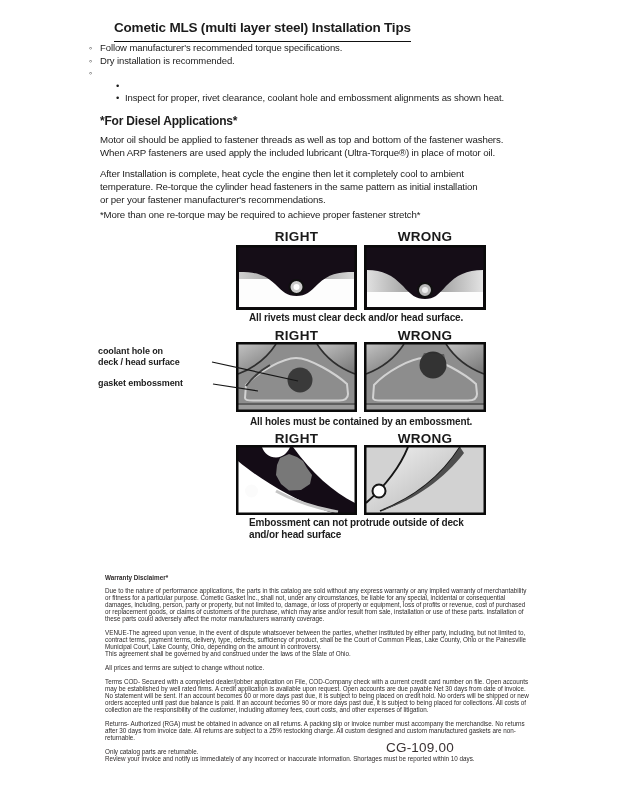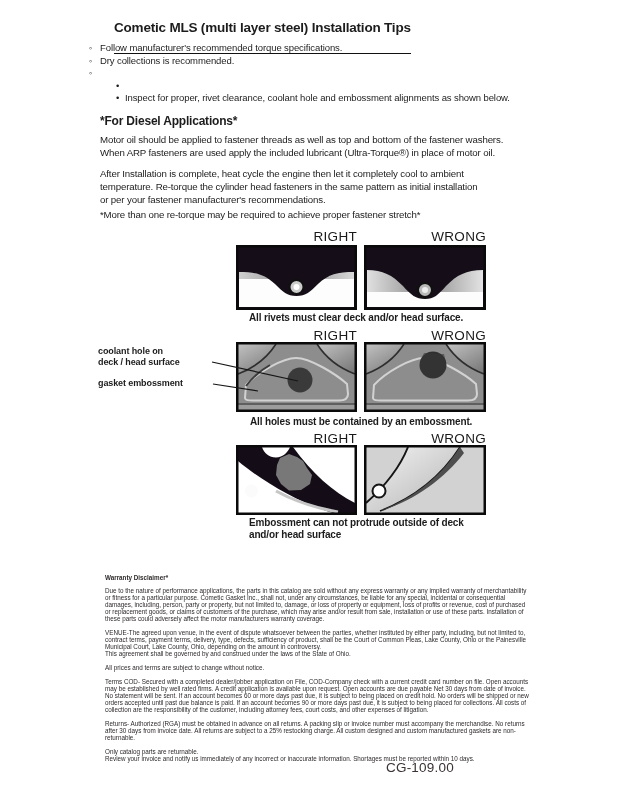--- a/index.html
+++ b/index.html
@@ -5,69 +5,69 @@
   html,body{margin:0;padding:0;}
   body{
     width:618px;height:800px;position:relative;background:#ffffff;
     font-family:"Liberation Sans","DejaVu Sans",sans-serif;
     color:#1c1c1c;overflow:hidden;
   }
   .abs{position:absolute;}
   
   .title{
     left:114px;top:20px;font-size:13.5px;font-weight:bold;letter-spacing:-0.2px;
-    border-bottom:1.6px solid #111;padding-bottom:18px;white-space:nowrap;
+    border-bottom:1.6px solid #111;padding-bottom:6px;white-space:nowrap;
   }
   .bullets{left:89px;top:42px;width:470px;font-size:9.5px;letter-spacing:-0.1px;}
   .b-row{display:flex;line-height:12.6px;}
   .b-glyph{width:11px;flex:0 0 11px;font-size:9px;text-align:left;}
   .b-sub{margin-left:27px;}
   .b-sub .b-glyph{width:9px;flex:0 0 9px;font-size:9.5px;}
   .b-text{white-space:pre-wrap;}
   .diesel-h{left:100px;top:114px;font-size:12px;font-weight:bold;letter-spacing:-0.2px;}
   .para{left:100px;width:452px;font-size:9.7px;line-height:13.2px;letter-spacing:-0.15px;white-space:pre-line;}
   .p1{top:133px;}
   .p2{top:167px;}
   .p3{top:208px;}
   
-  .dlabel{font-size:13.5px;letter-spacing:0.3px;text-align:right;width:121px;color:#1a1a1a;}
+  .dlabel{font-size:13.5px;letter-spacing:0.3px;text-align:center;width:121px;color:#1a1a1a;font-weight:bold;}
   .panel{width:121px;}
   .panel svg{display:block;}
   .caption{font-size:10px;font-weight:bold;letter-spacing:-0.15px;line-height:11.5px;white-space:pre-line;margin-left:12px;}
   .sidelabel{font-size:9px;font-weight:bold;letter-spacing:-0.1px;width:112px;line-height:10.5px;white-space:pre-line;}
   
   .legal{left:105px;top:574px;width:427px;font-size:6.3px;line-height:7px;color:#2e2a2a;letter-spacing:0;}
   .legal p{margin:0 0 7px 0;}
   .legal .lh{font-weight:bold;margin-bottom:6px;}
   .legal .tight{margin-bottom:0;}
-  .footer-code{left:386px;top:760px;font-size:13.5px;color:#3a3233;letter-spacing:0.2px;}
+  .footer-code{left:386px;top:740px;font-size:13.5px;color:#3a3233;letter-spacing:0.2px;}
 </style>
 </head>
 <body>
 
 <div class="abs title">Cometic MLS (multi layer steel) Installation Tips</div>
 
 <div class="abs bullets">
   <div class="b-row">
     <span class="b-glyph">◦</span>
     <span class="b-text">Follow manufacturer's recommended torque specifications.</span>
   </div>
   <div class="b-row">
     <span class="b-glyph">◦</span>
-    <span class="b-text">Dry collections is recommended.</span>
+    <span class="b-text">Dry installation is recommended.</span>
   </div>
   <div class="b-row">
     <span class="b-glyph">◦</span>
   </div>
   <div class="b-row b-sub">
     <span class="b-glyph">•</span>
   </div>
   <div class="b-row b-sub">
     <span class="b-glyph">•</span>
-    <span class="b-text">Inspect for proper, rivet clearance, coolant hole and embossment alignments as shown below.</span>
+    <span class="b-text">Inspect for proper, rivet clearance, coolant hole and embossment alignments as shown heat.</span>
   </div>
 </div>
 
 <div class="abs diesel-h">*For Diesel Applications*</div>
 <div class="abs para p1">Motor oil should be applied to fastener threads as well as top and bottom of the fastener washers.
 When ARP fasteners are used apply the included lubricant (Ultra-Torque®) in place of motor oil.</div>
 <div class="abs para p2">After Installation is complete, heat cycle the engine then let it completely cool to ambient
 temperature. Re-torque the cylinder head fasteners in the same pattern as initial installation
 or per your fastener manufacturer's recommendations.</div>
 <div class="abs para p3">*More than one re-torque may be required to achieve proper fastener stretch*</div>

